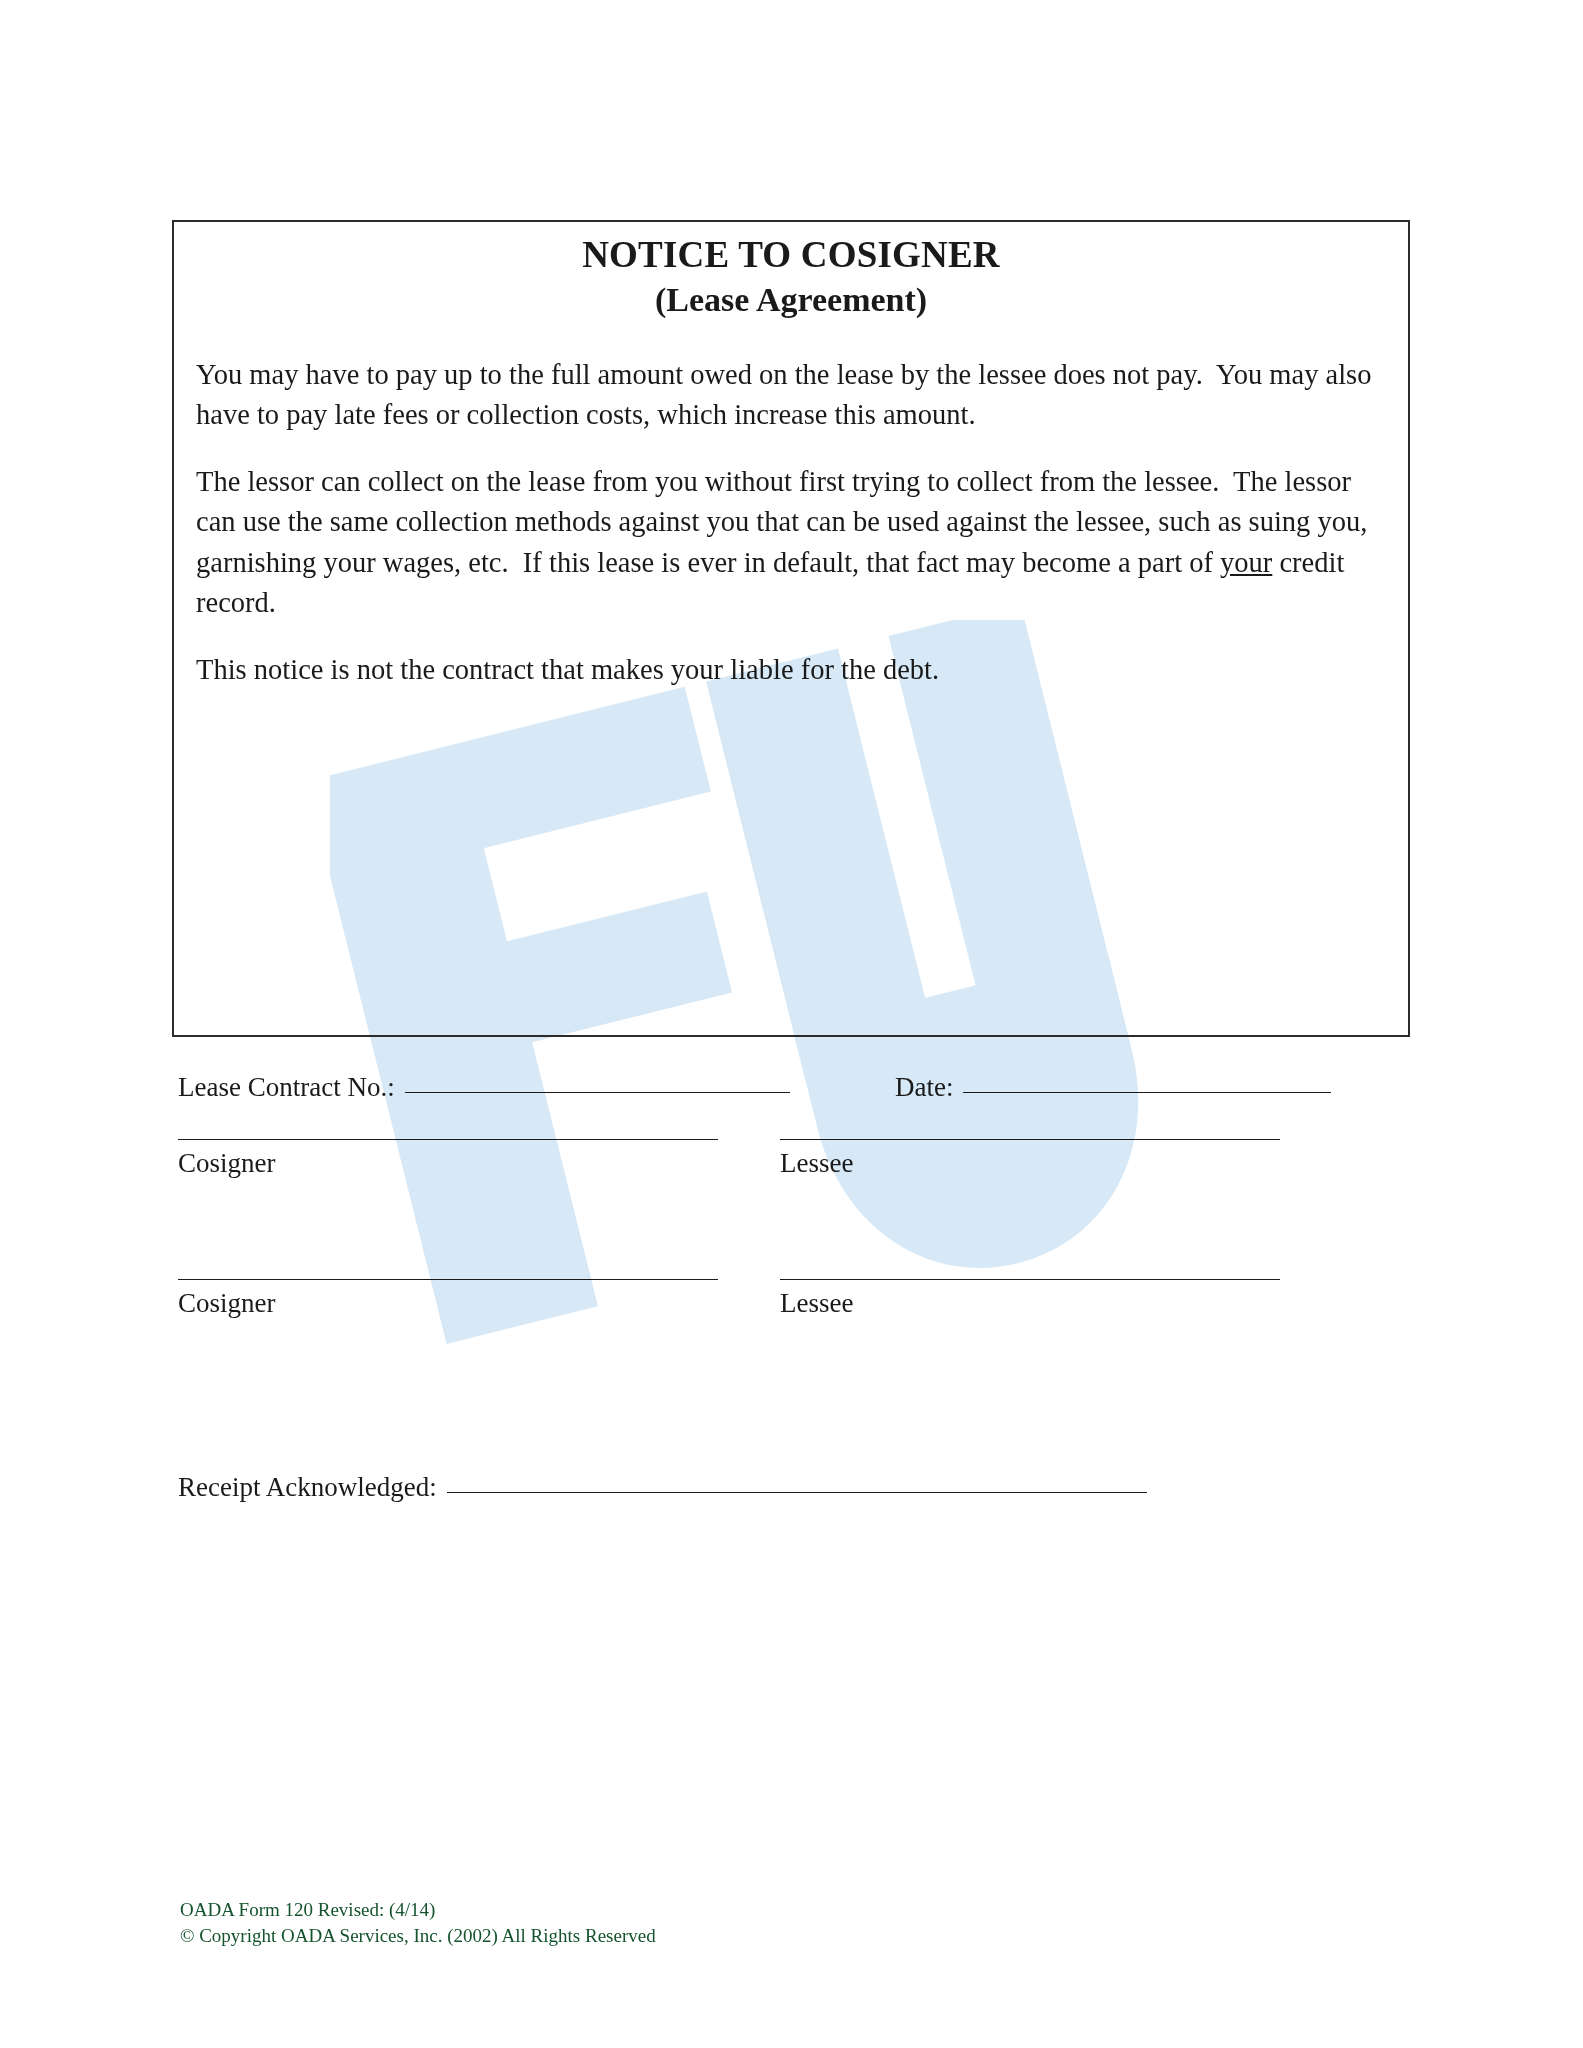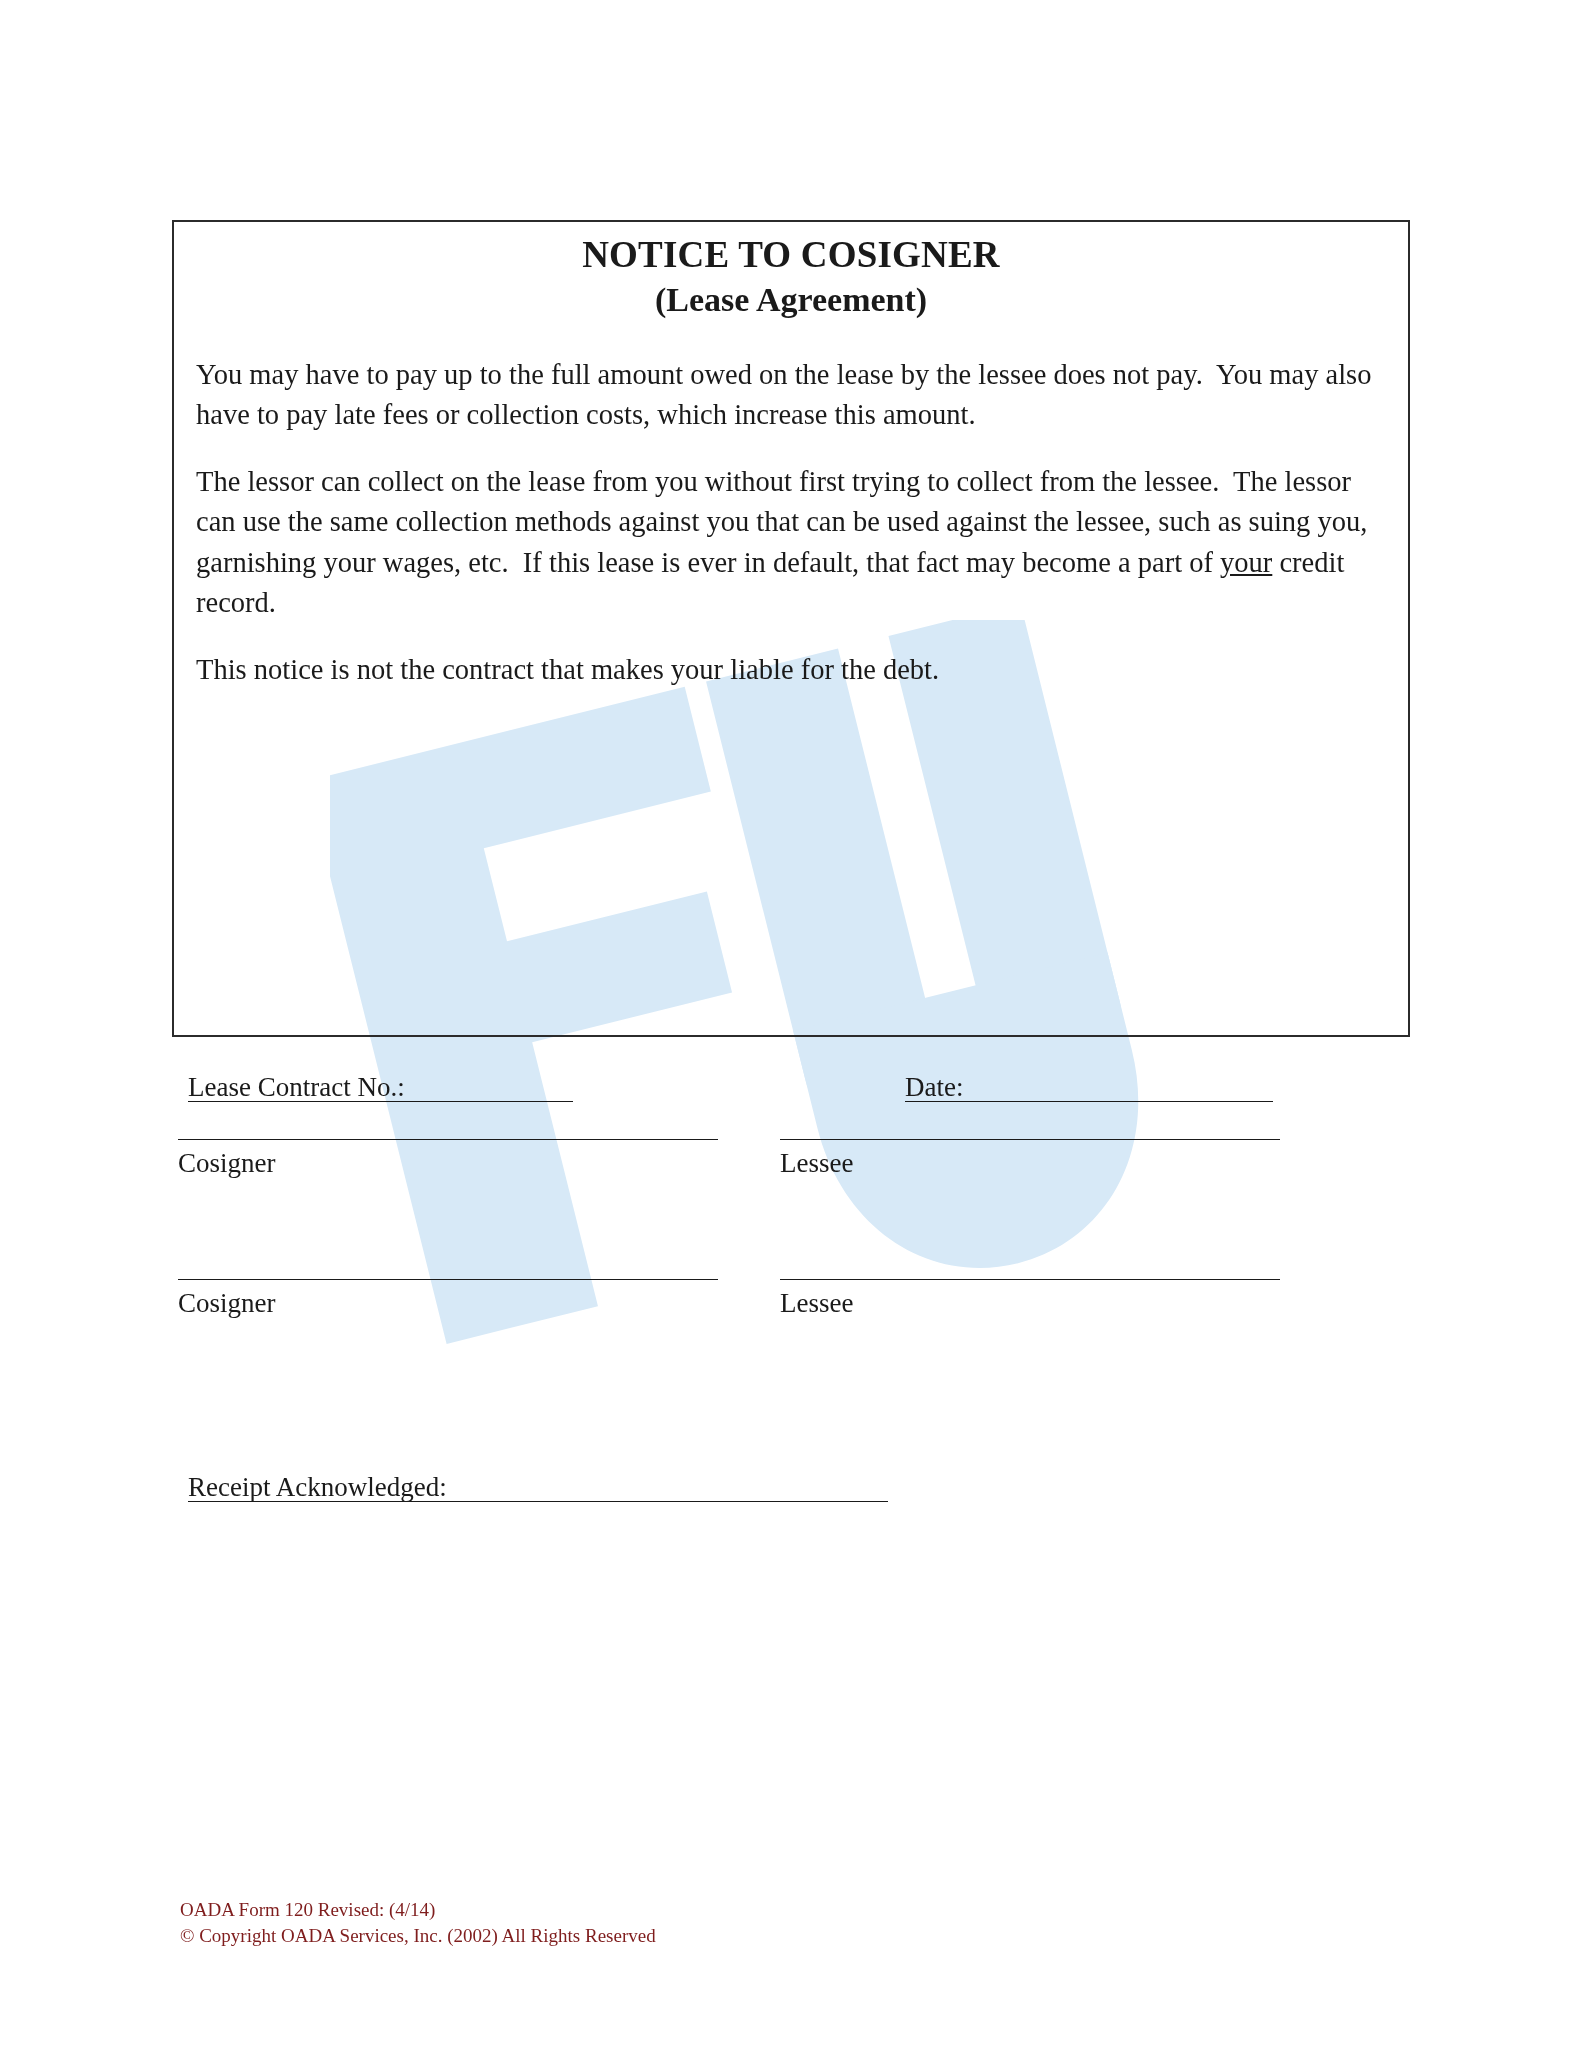--- a/index.html
+++ b/index.html
@@ -89,21 +89,20 @@
   }
   .para:last-child { margin-bottom: 0; }
   .para u { text-decoration: underline; }
 
   
   .field-row {
     position: absolute;
     display: flex;
     align-items: baseline;
     font-size: 27px;
-    flex-direction: column;
   }
   .fld-label { white-space: nowrap; }
   .fld-line {
     display: inline-block;
     border-bottom: 1.6px solid #1a1a1a;
     height: 1px;
     margin-left: 10px;
     position: relative;
     top: -3px;
   }
@@ -133,21 +132,21 @@
   .receipt-row { left: 178px; top: 1472px; }
   .receipt-row .fld-line { width: 700px; }
 
   
   .footer {
     position: absolute;
     left: 180px;
     top: 1897px;
     font-size: 19px;
     line-height: 1.38;
-    color: #7f1d1d;
+    color: #14532d;
   }
   .footer div { white-space: nowrap; }
 </style>
 </head>
 <body>
 
 <div class="page">
 
   <div class="watermark">
     <svg viewBox="0 0 840 740" xmlns="http://www.w3.org/2000/svg" aria-hidden="true">

